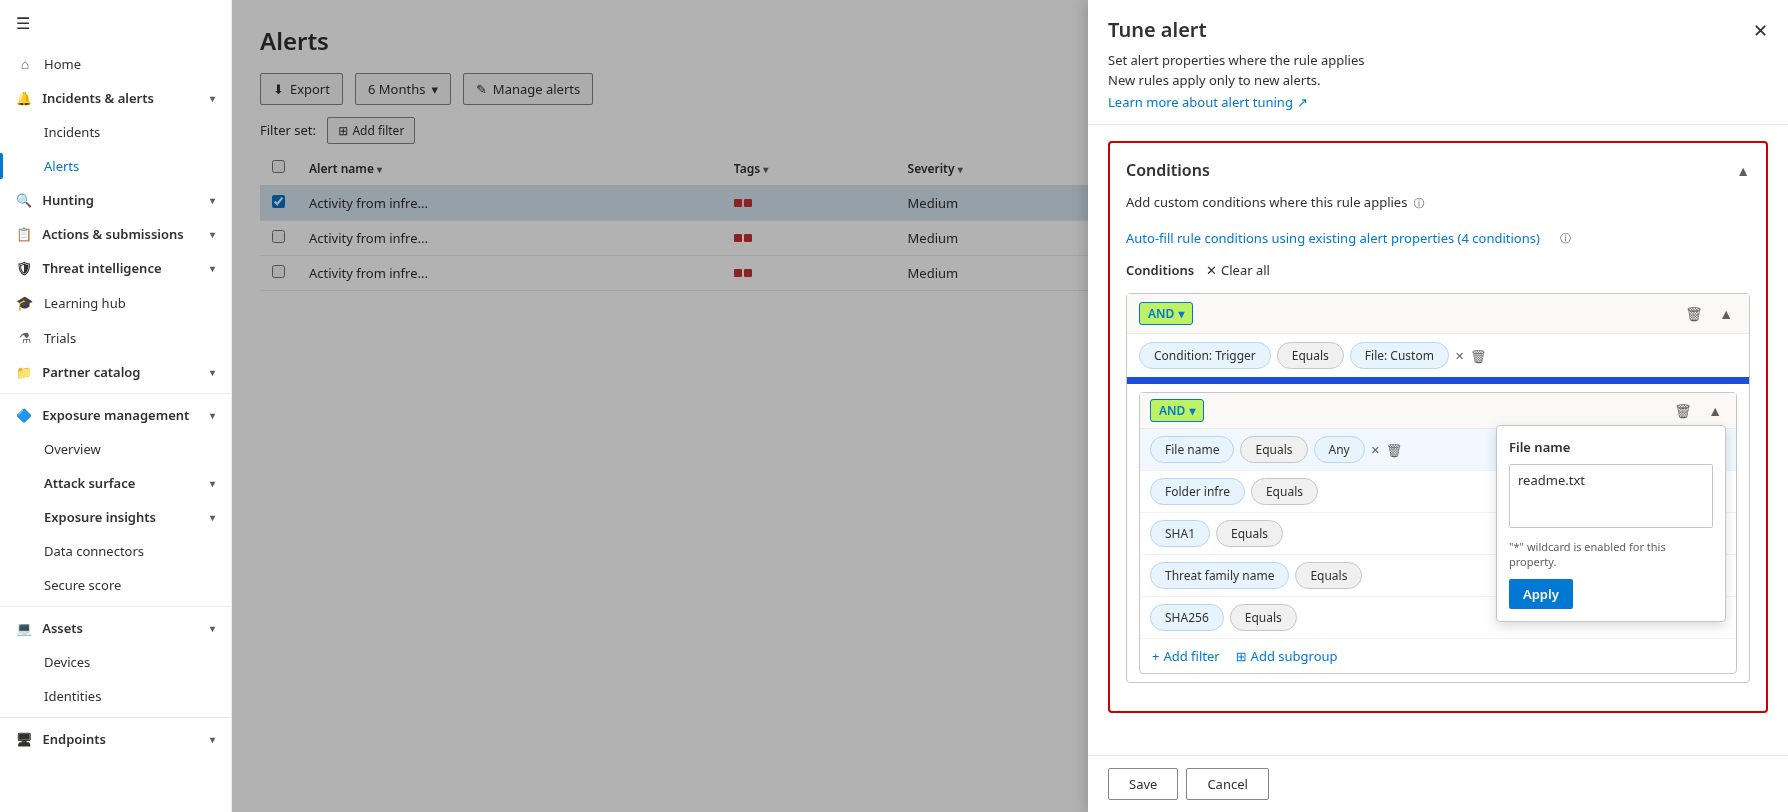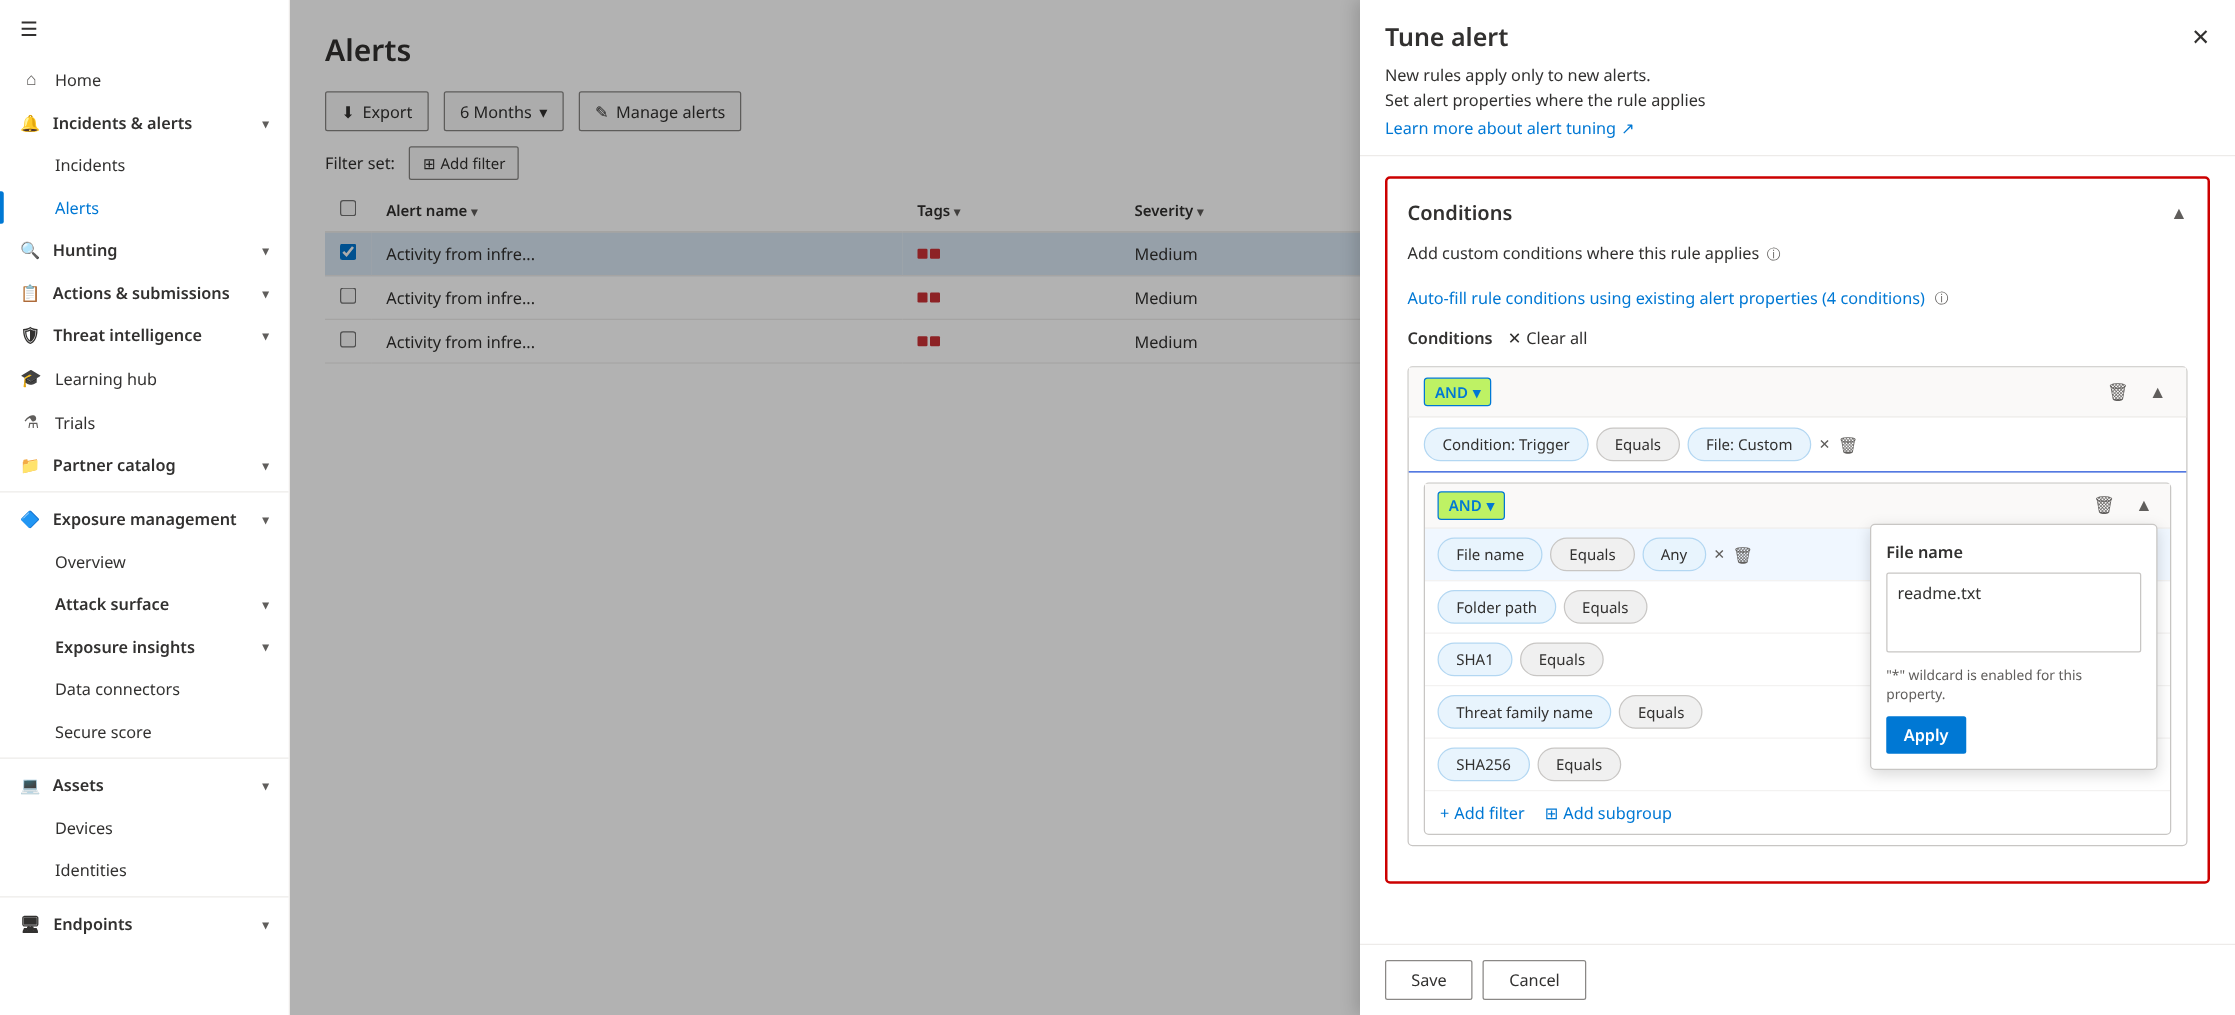--- a/index.html
+++ b/index.html
@@ -208,21 +208,21 @@
     .conditions-header-row {
       display: flex;
       align-items: center;
       justify-content: space-between;
       margin-bottom: 12px;
     }
     .conditions-title { font-size: 16px; font-weight: 600; color: #323130; }
     .conditions-collapse { background: none; border: none; cursor: pointer; font-size: 14px; color: #605e5c; }
 
     .add-conditions-text { font-size: 13px; color: #323130; display: flex; align-items: flex-end; gap: 6px; margin-bottom: 6px; }
-    .autofill-link { color: #0078d4; font-size: 13px; cursor: pointer; display: inline-flex; align-items: center; gap: 8px; margin-bottom: 12px; margin-top: 12px; }
+    .autofill-link { color: #0078d4; font-size: 13px; cursor: pointer; display: inline-flex; align-items: center; gap: 20px; margin-bottom: 12px; margin-top: 12px; }
     .info-icon { font-size: 11px; color: #605e5c; }
 
     .conditions-row {
       display: flex;
       align-items: center;
       gap: 8px;
       margin-bottom: 12px;
     }
     .conditions-label { font-size: 13px; font-weight: 600; color: #323130; }
     .clear-btn {
@@ -265,21 +265,21 @@
       align-items: center;
       gap: 4px;
     }
     .and-actions { display: flex; gap: 8px; align-items: center; }
     .icon-btn { background: none; border: none; cursor: pointer; color: #605e5c; font-size: 14px; padding: 2px 4px; }
 
     .condition-row {
       display: flex;
       gap: 6px;
       padding: 8px 12px;
-      border-bottom: 1px solid #1d4ed8;
+      border-bottom: 7px solid #1d4ed8;
     }
     .condition-row:last-child { border-bottom: none; }
 
     .cond-pill {
       background: #e8f4fd;
       border: 1px solid #b3d7f2;
       border-radius: 16px;
       padding: 4px 14px;
       font-size: 12px;
       color: #323130;
@@ -585,22 +585,22 @@
       </table>
     </div>
   </div>
 
   <div class="overlay"></div>
 </div>
 
 <div class="side-panel">
   <div class="panel-header">
     <h2 class="panel-title">Tune alert</h2>
+    <p class="panel-description">Set alert properties where the rule applies</p>
     <p class="panel-description">New rules apply only to new alerts.</p>
-    <p class="panel-description">Set alert properties where the rule applies</p>
     <a class="panel-link">
       <span>Learn more about alert tuning</span>
       <span>↗</span>
     </a>
     <button class="panel-close">
       <span>✕</span>
     </button>
   </div>
 
   <div class="panel-body">
@@ -675,21 +675,21 @@
 
             <div class="filename-popup">
               <div class="popup-title">File name</div>
               <textarea class="popup-input" style="">readme.txt</textarea>
               <div class="popup-hint">"*" wildcard is enabled for this property.</div>
               <button class="apply-btn">Apply</button>
             </div>
           </div>
 
           <div class="inner-condition-row">
-            <span class="cond-pill">Folder path</span>
+            <span class="cond-pill">Folder infre</span>
             <span class="cond-pill equals">Equals</span>
           </div>
 
           <div class="inner-condition-row">
             <span class="cond-pill">SHA1</span>
             <span class="cond-pill equals">Equals</span>
           </div>
 
           <div class="inner-condition-row">
             <span class="cond-pill">Threat family name</span>

